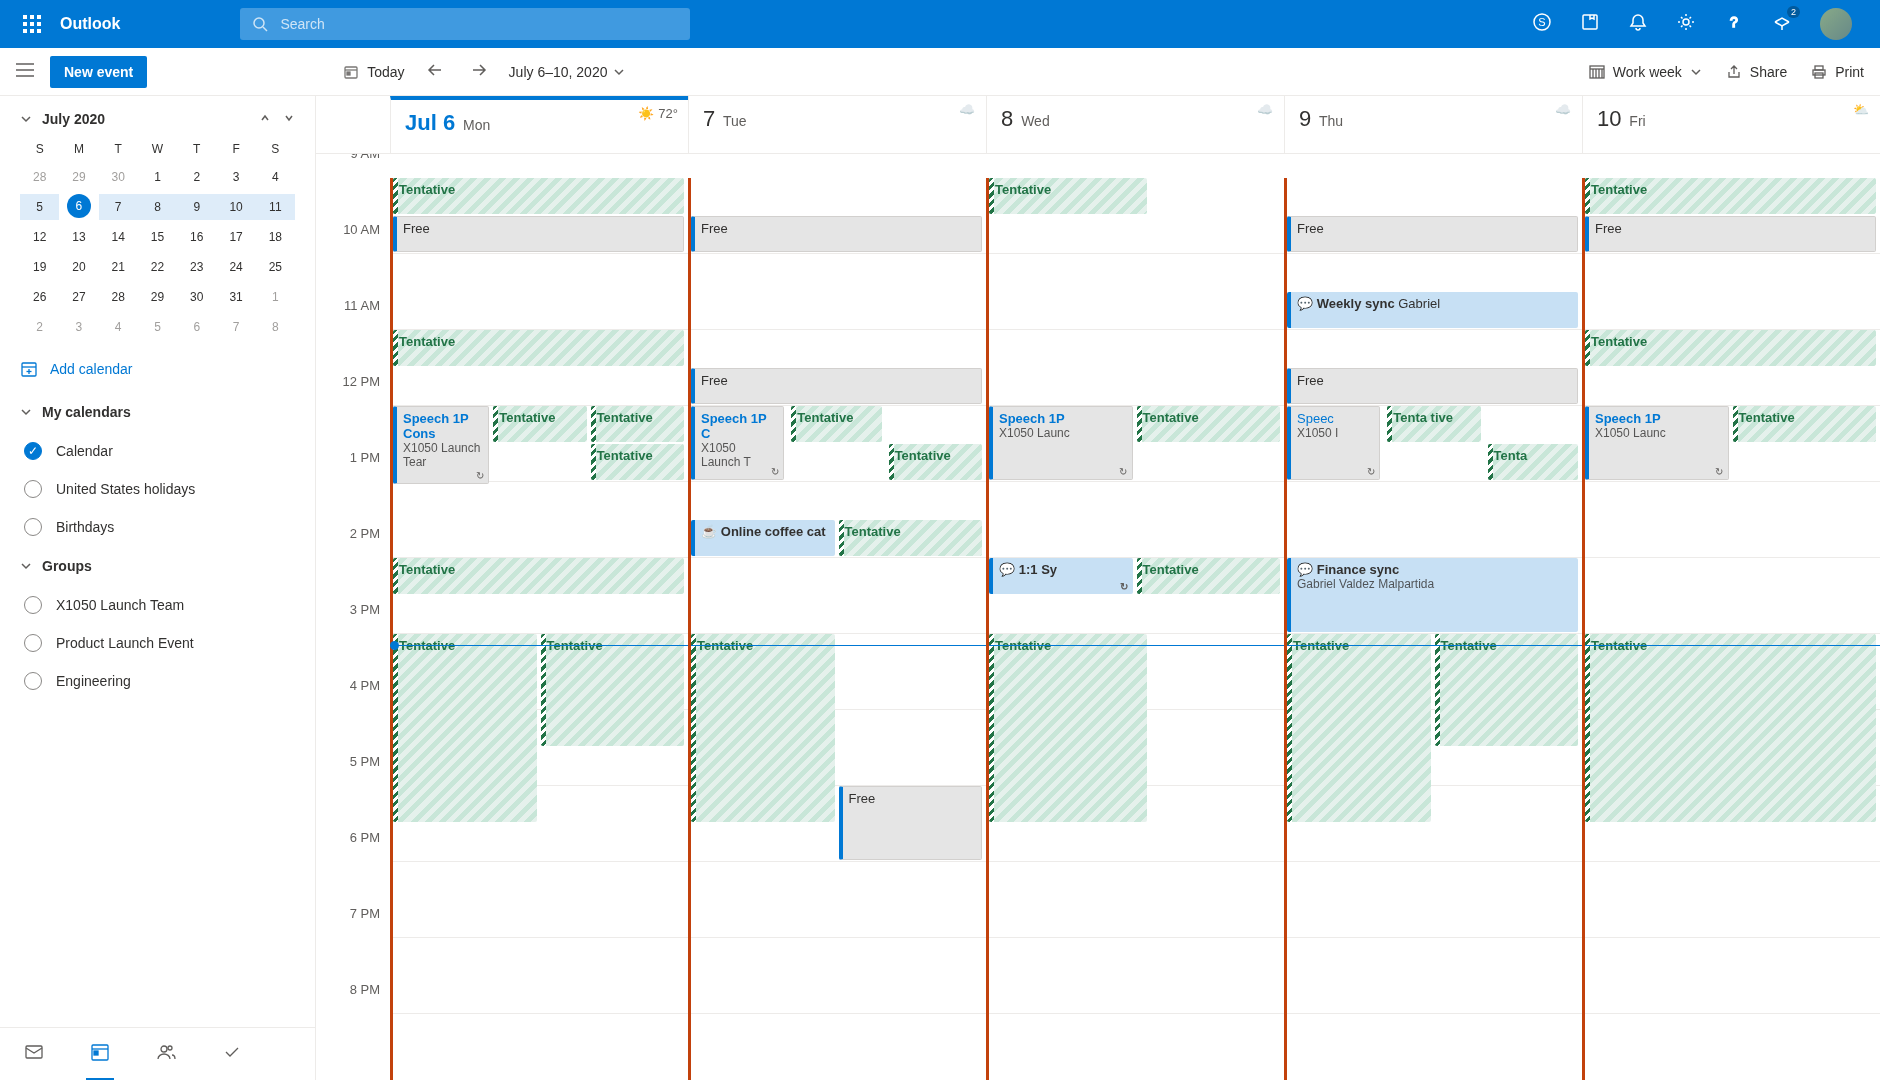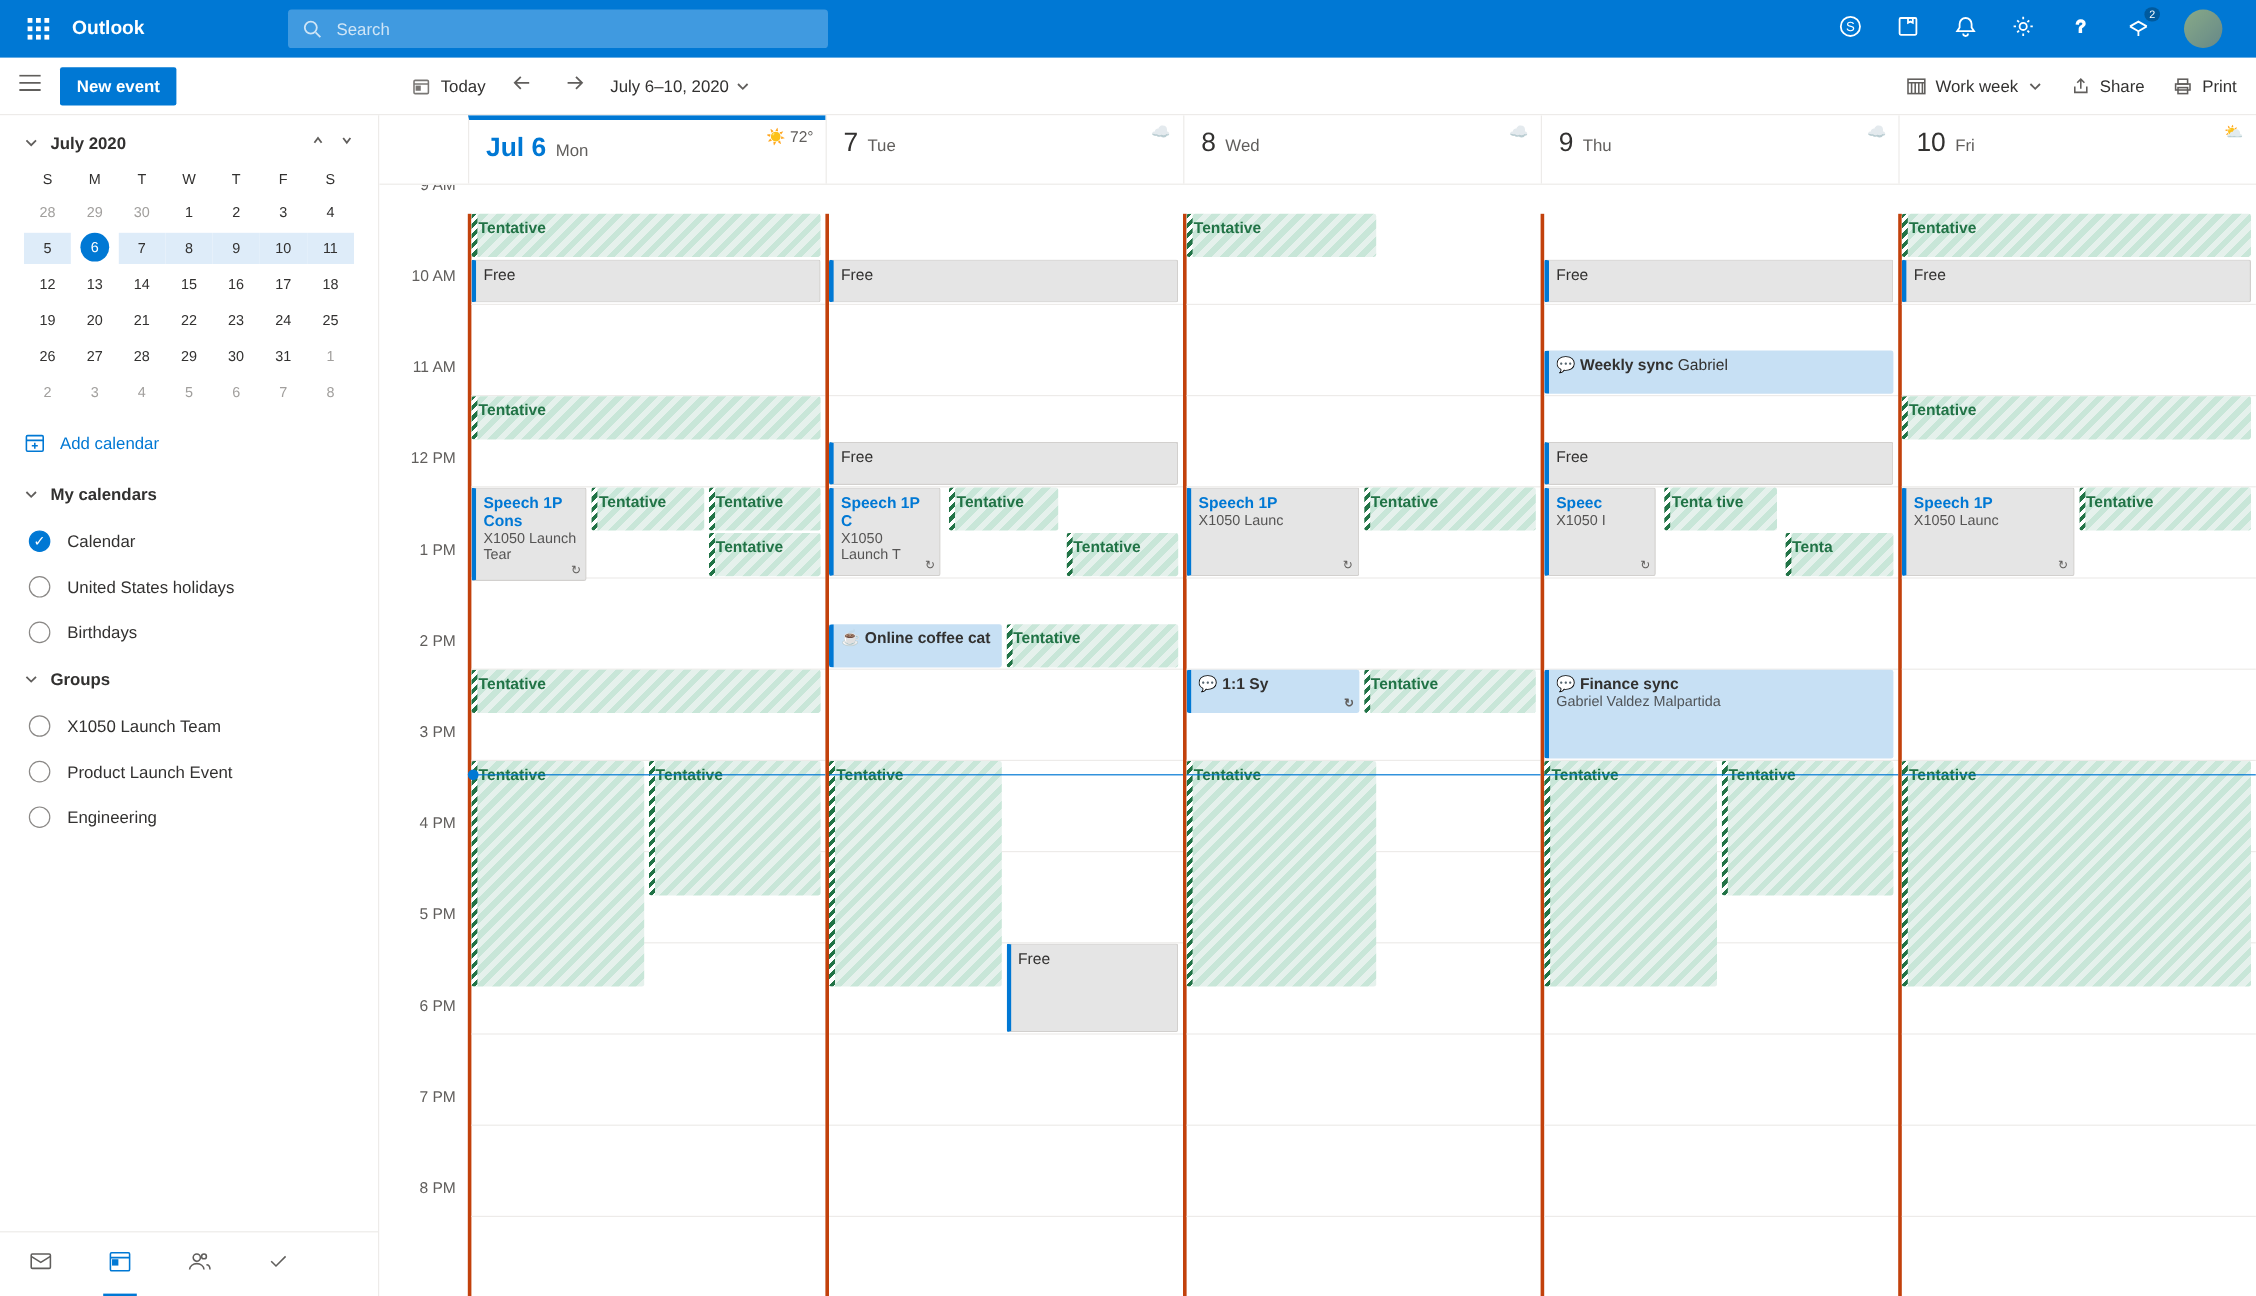--- a/index.html
+++ b/index.html
@@ -495,21 +495,21 @@
             <div class="event ev-free" style="top: 38px; height: 36px; left: 0%; width: calc(100% - 4px);">
               <div>Free</div>
             </div>
             <div class="event ev-busy" style="top: 114px; height: 36px; left: 0%; width: calc(100% - 4px);">
               <div>💬 Weekly sync <span style="font-weight:400">Gabriel</span></div>
             </div>
             <div class="event ev-free" style="top: 190px; height: 36px; left: 0%; width: calc(100% - 4px);">
               <div>Free</div>
             </div>
             <div class="event ev-free" style="top: 228px; height: 74px; left: 0%; width: calc(33% - 4px);">
-              <div style="font-weight:700;color:#0078d4">Speec</div>
+              <div style="font-weight:400;color:#0078d4">Speec</div>
               <div class="ev-sub">X1050 I</div>
               <div class="recur">↻</div>
             </div>
             <div class="event ev-tentative" style="top: 228px; height: 36px; left: 34%; width: calc(33% - 4px);">
               <div>Tenta tive</div>
             </div>
             <div class="event ev-tentative" style="top: 266px; height: 36px; left: 68%; width: calc(32% - 4px);">
               <div>Tenta</div>
             </div>
             <div class="event ev-busy" style="top: 380px; height: 74px; left: 0%; width: calc(100% - 4px);">

